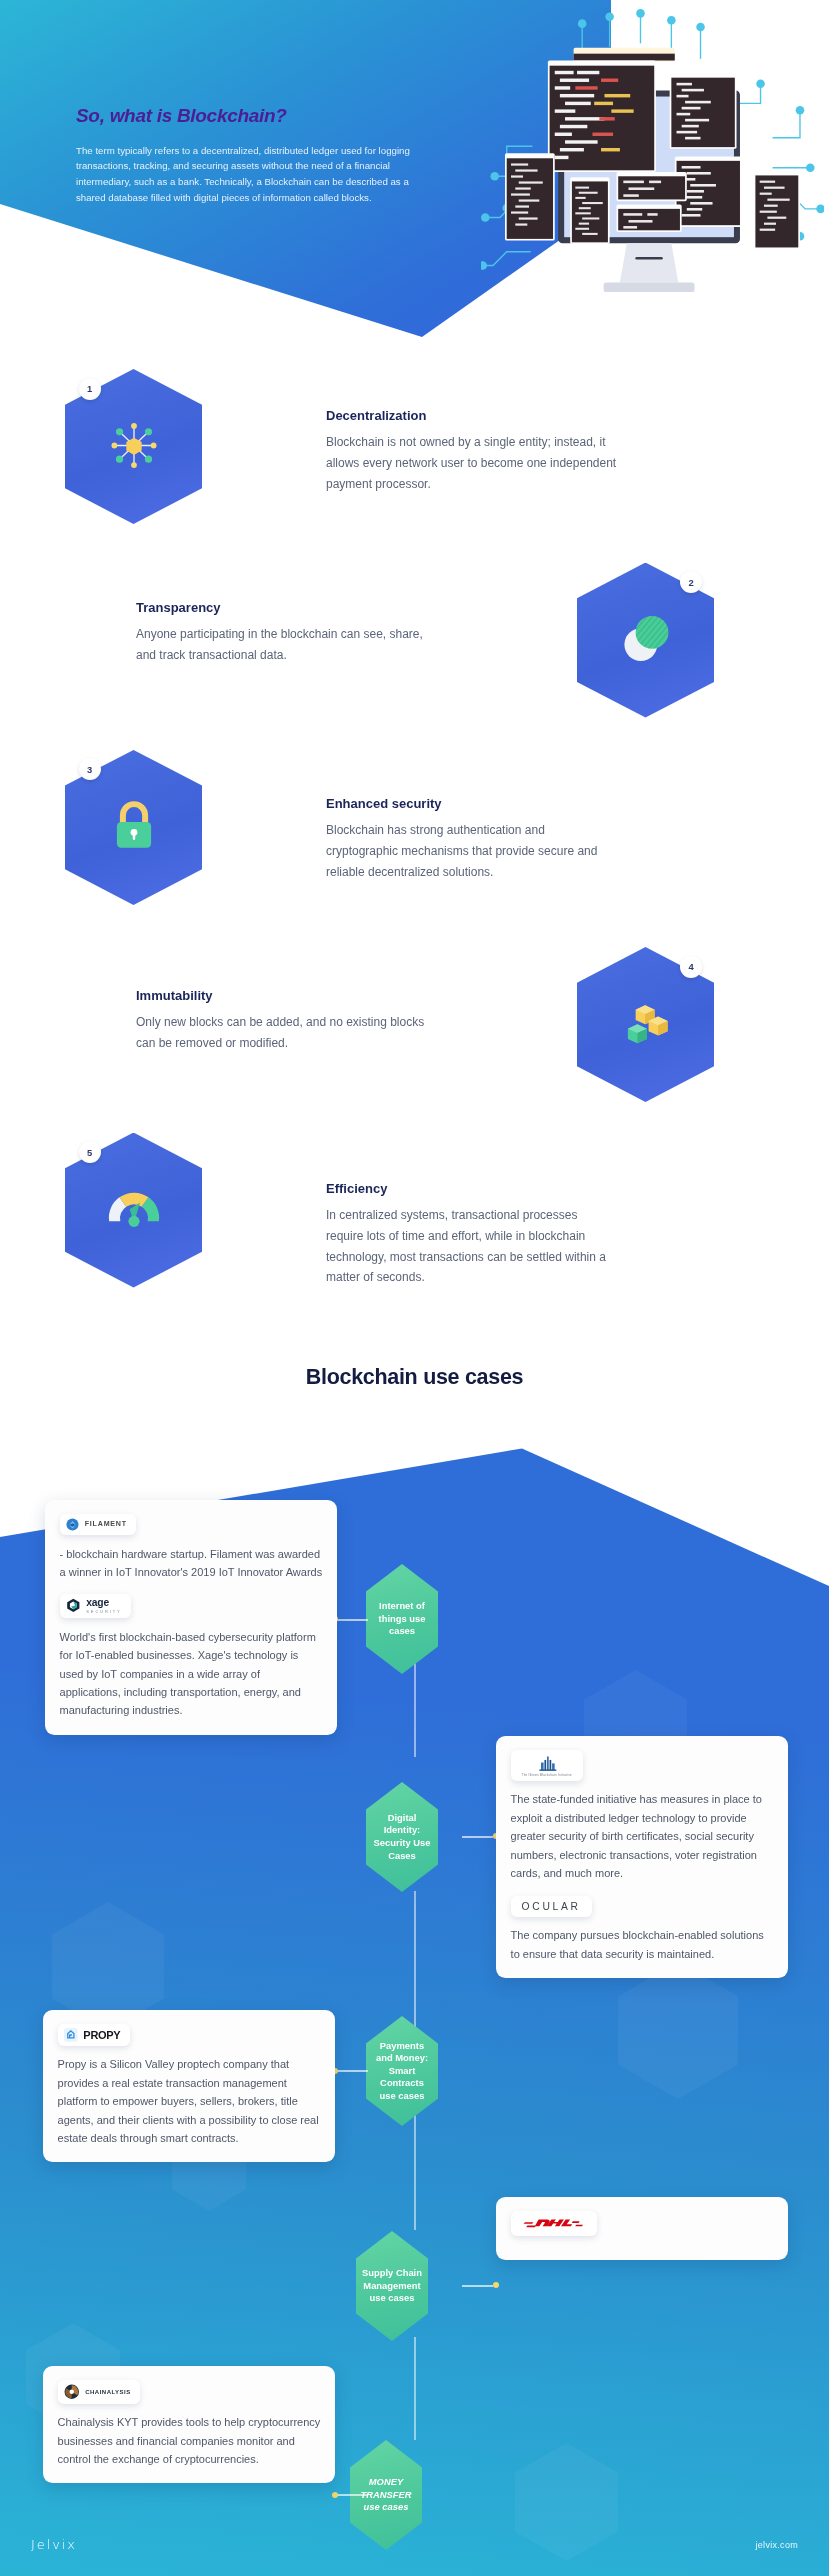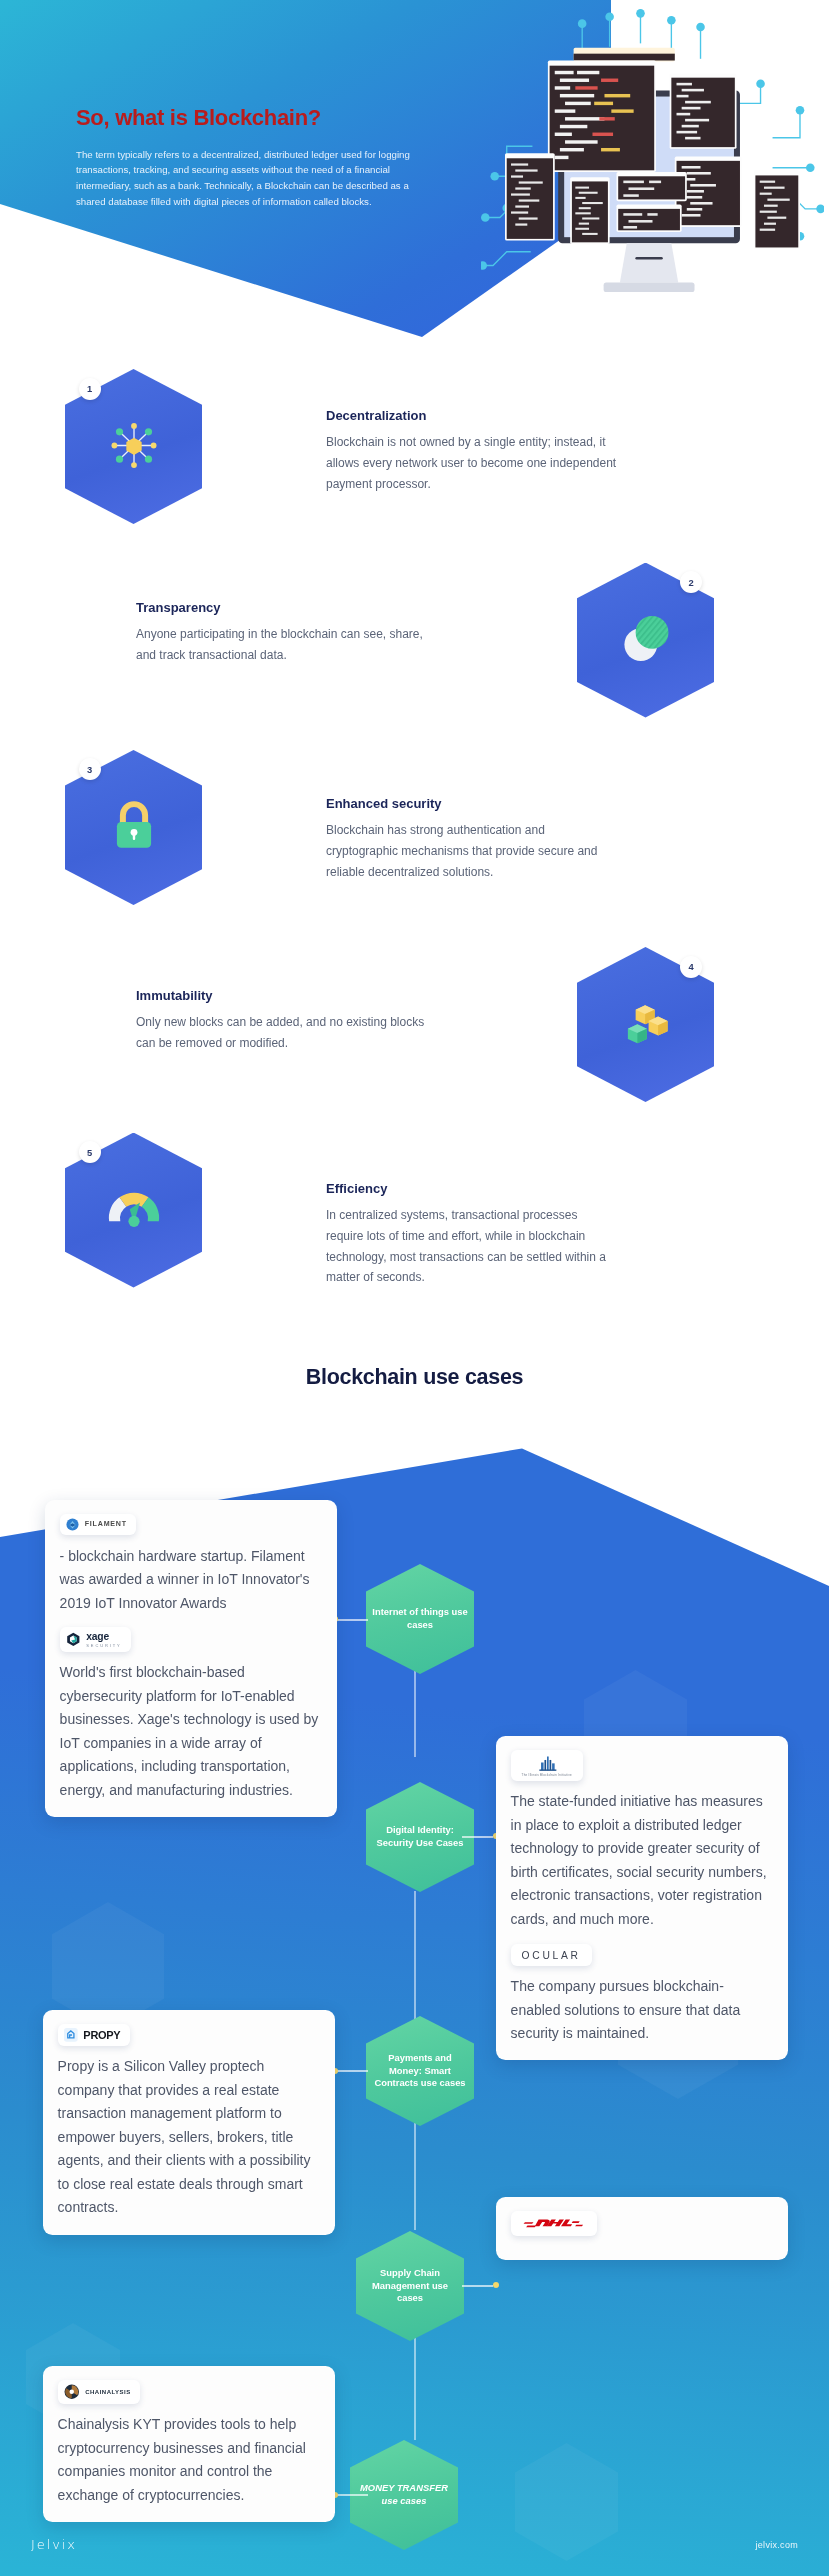--- a/index.html
+++ b/index.html
@@ -19,22 +19,23 @@
   }
   .hero-shape {
     position:absolute; left:0; top:0; width:611px; height:343px;
     background:linear-gradient(150deg,#2cb6d6 0%, #2a93d4 35%, #2f6ed8 75%, #3463df 100%);
     clip-path: polygon(0 0, 611px 0, 611px 204px, 422px 337px, 0 204px);
   }
   .hero-inner {
     position:absolute; left:76px; top:105px; width:361px;
   }
   .hero-title {
-    color:#b91c1c; font-size:22px; font-weight:bold; letter-spacing:-0.3px;
+    color:#4c1d95; font-size:19px; font-weight:bold; letter-spacing:-0.3px;
     margin-bottom:15.5px;
+    font-style:italic;
   }
   .hero-desc {
     color:#e6f1fc; font-size:9.7px; line-height:1.62; font-weight:400;
   }
 
   
   .monitor-wrap { position:absolute; left:481px; top:8.6px; width:343px; height:326px; }
   .circuit { position:absolute; left:0; top:0; }
 
   
@@ -80,21 +81,21 @@
 
   
   .tl-line {
     position:absolute; left:414px; width:1.7px;
     background:rgba(255,255,255,0.5);
   }
 
   
   .ghexwrap { position:absolute; width:96px; height:110px; }
   .ghex {
-    position:absolute; left:0; top:0; width:108px; height:110px;
+    position:absolute; left:0; top:0; width:72px; height:110px;
     background:linear-gradient(165deg,#63d5a4 0%, #4fc99d 50%, #3ebf9a 100%);
     clip-path: polygon(50% 0%, 100% 25%, 100% 75%, 50% 100%, 0% 75%, 0% 25%);
     display:flex; align-items:center; justify-content:center;
   }
   .ghex span {
     color:#ffffff; font-size:9.4px; font-weight:bold; line-height:1.34;
     text-align:center; padding:0 5.2px; display:block;
   }
   .connector { position:absolute; height:1.7px; background:rgba(255,255,255,0.65); }
   .cdot {
@@ -109,21 +110,21 @@
     padding:13.7px 14.6px 14.6px 14.6px;
   }
   .logochip {
     display:inline-flex; align-items:center; gap:5.2px;
     background:#ffffff; border-radius:6px; padding:4.3px 9.4px 4.3px 6.9px;
     box-shadow:0 2.6px 6.9px rgba(20,50,100,0.13);
     margin-bottom:9.4px;
     justify-content:flex-end;
   }
   .logochip .lbl { font-size:7.1px; letter-spacing:0.8px; color:#4a4a4a; font-weight:600; }
-  .cardtext { color:#4e5668; font-size:14px; line-height:1.68; }
+  .cardtext { color:#4e5668; font-size:11px; line-height:1.68; }
   .cardtext + .logochip { margin-top:12px; }
 
   
   .footer { position:absolute; left:0; bottom:0; width:829px; height:69px; }
   .brand {
     position:absolute; left:31px; bottom:24px; color:#ffffff;
     font-size:13px; letter-spacing:1.9px; font-weight:300;
     font-family:"DejaVu Sans", sans-serif;
   }
   .site {

